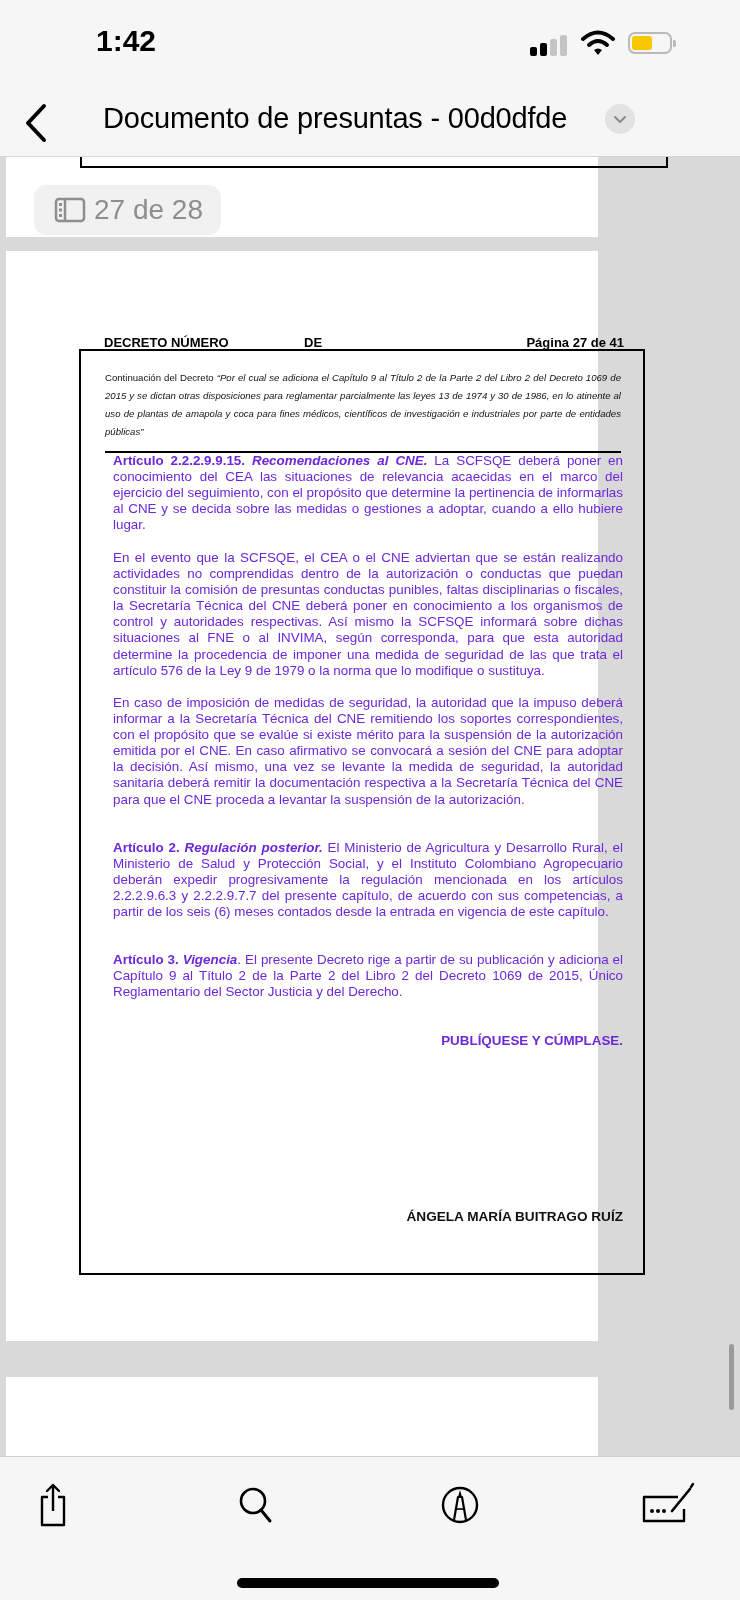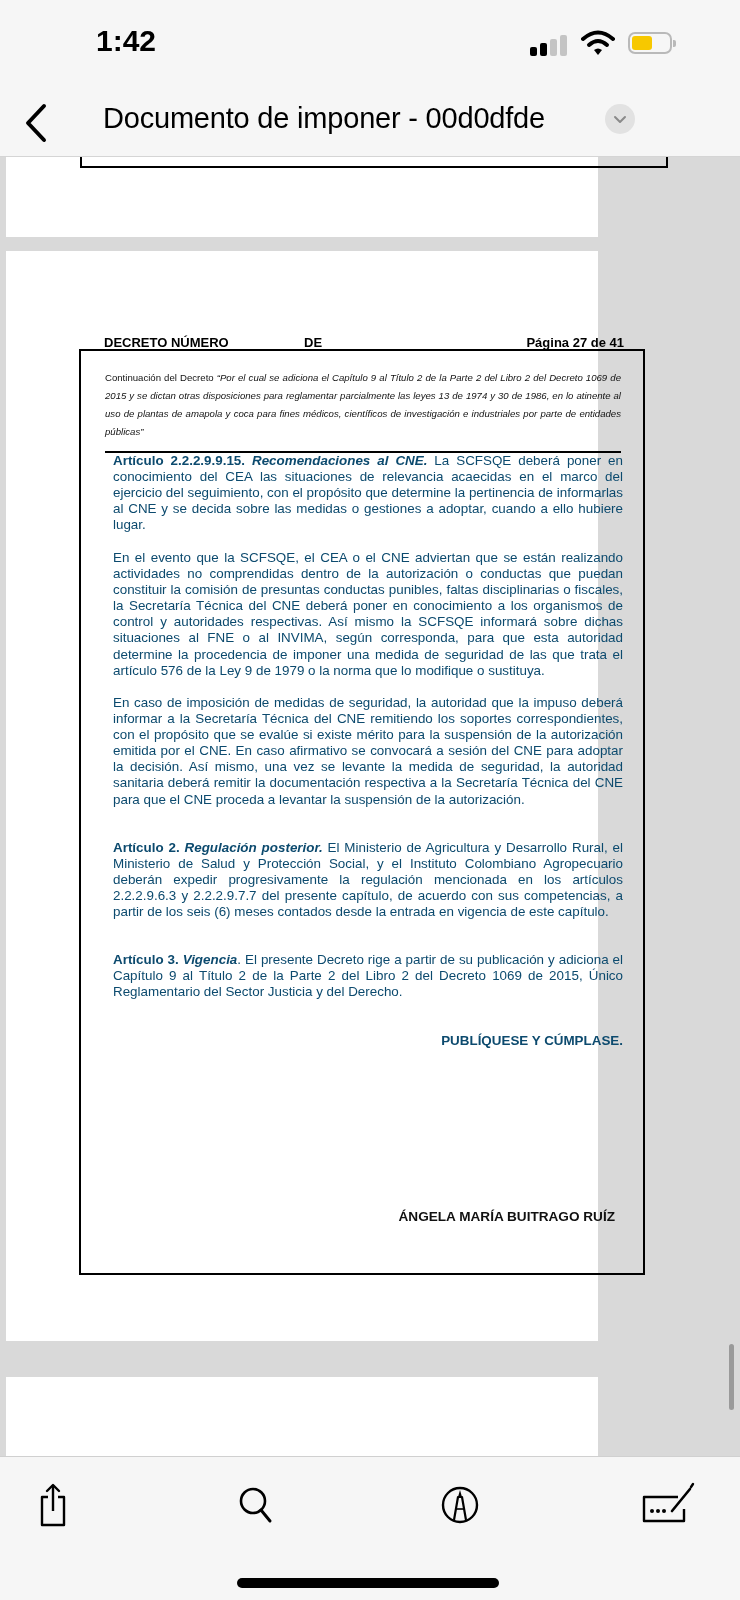--- a/index.html
+++ b/index.html
@@ -28,24 +28,24 @@
   .page-indicator { position:absolute; left:34px; top:28px; height:50px; padding:0 18px 0 20px; border-radius:12px; background:rgba(240,240,240,0.92); display:flex; align-items:center; gap:8px; cursor:pointer; }
   .page-indicator .txt { font-size:28px; color:#8e8e8e; font-family:"Liberation Sans", sans-serif; }
 
   .doc-header { position:absolute; left:98px; top:84px; width:520px; font-size:13px; font-weight:bold; color:#000; }
   .doc-header .dn { position:absolute; left:0; top:0; }
   .doc-header .de { position:absolute; left:200px; top:0; }
   .doc-header .pg { position:absolute; right:0; top:0; }
   .frame { position:absolute; left:73px; top:98px; width:566px; height:926px; border:2px solid #000; box-sizing:border-box; }
   .cont { position:absolute; left:24px; top:18px; width:516px; font-size:9.6px; line-height:18px; color:#111; text-align:justify; border-bottom:2px solid #000; padding-bottom:10px; }
   .cont i { font-style:italic; }
-  .body-text { position:absolute; left:32px; width:510px; font-size:13.4px; line-height:16.1px; color:#0c4a6e; text-align:justify; }
+  .body-text { position:absolute; left:32px; width:510px; font-size:13.4px; line-height:16.1px; color:#6d28d9; text-align:justify; }
   .body-text b { font-weight:bold; }
   .center { text-align:right; }
-  .sign-name { position:absolute; right:28px; font-size:13.6px; font-weight:bold; color:#111; }
+  .sign-name { position:absolute; right:20px; font-size:13.6px; font-weight:bold; color:#111; }
 
   .scroll-indicator { position:absolute; left:729px; top:1344px; width:5px; height:66px; background:#9a9a9a; border-radius:3px; cursor:pointer; }
 
   .toolbar { position:absolute; left:0; top:1456px; width:740px; height:144px; background:#f6f6f6; border-top:1px solid #d0d0d0; }
   .tb-btn { position:absolute; top:24px; width:48px; height:48px; cursor:pointer; }
   .home-indicator { position:absolute; left:237px; top:121px; width:262px; height:10px; border-radius:5px; background:#000; }
 </style>
 </head>
 <body>
 
@@ -67,33 +67,43 @@
     <div class="nub"></div>
   </div>
 </div>
 
 <div class="nav-bar">
   <div class="back-btn">
     <svg width="40" height="50" viewBox="0 0 40 50">
       <path d="M26 10 L10 27 L26 44" stroke="#000" stroke-width="4" fill="none" stroke-linecap="round" stroke-linejoin="round"></path>
     </svg>
   </div>
-  <div class="nav-title">Documento de imponer - 00d0dfde</div>
+  <div class="nav-title">Documento de presuntas - 00d0dfde</div>
   <div class="title-chevron">
     <svg width="30" height="30" viewBox="0 0 30 30">
       <path d="M10 13 L15 18 L20 13" stroke="#8a8a8a" stroke-width="2" fill="none" stroke-linecap="round" stroke-linejoin="round"></path>
     </svg>
   </div>
 </div>
 
 <div class="viewer">
   <div class="page page-prev">
     <div class="prev-box"></div>
   </div>
 
+  <div class="page-indicator">
+    <svg width="32" height="26" viewBox="0 0 32 26">
+      <rect x="2" y="2" width="28" height="22" rx="3" fill="none" stroke="#8e8e8e" stroke-width="2.5"></rect>
+      <line x1="11" y1="2" x2="11" y2="24" stroke="#8e8e8e" stroke-width="2.5"></line>
+      <rect x="5" y="6" width="3" height="3" fill="#8e8e8e"></rect>
+      <rect x="5" y="11.5" width="3" height="3" fill="#8e8e8e"></rect>
+      <rect x="5" y="17" width="3" height="3" fill="#8e8e8e"></rect>
+    </svg>
+    <span class="txt">27 de 28</span>
+  </div>
 
   <div class="page page-cur">
     <div class="doc-header">
       <span class="dn">DECRETO NÚMERO</span>
       <span class="de">DE</span>
       <span class="pg">Página 27 de 41</span>
     </div>
     <div class="frame">
       <div class="cont"><span>Continuación del Decreto </span><i>“Por el cual se adiciona el Capítulo 9 al Título 2 de la Parte 2 del Libro 2 del Decreto 1069 de 2015 y se dictan otras disposiciones para reglamentar parcialmente las leyes 13 de 1974 y 30 de 1986, en lo atinente al uso de plantas de amapola y coca para fines médicos, científicos de investigación e industriales por parte de entidades públicas”</i></div>
 

